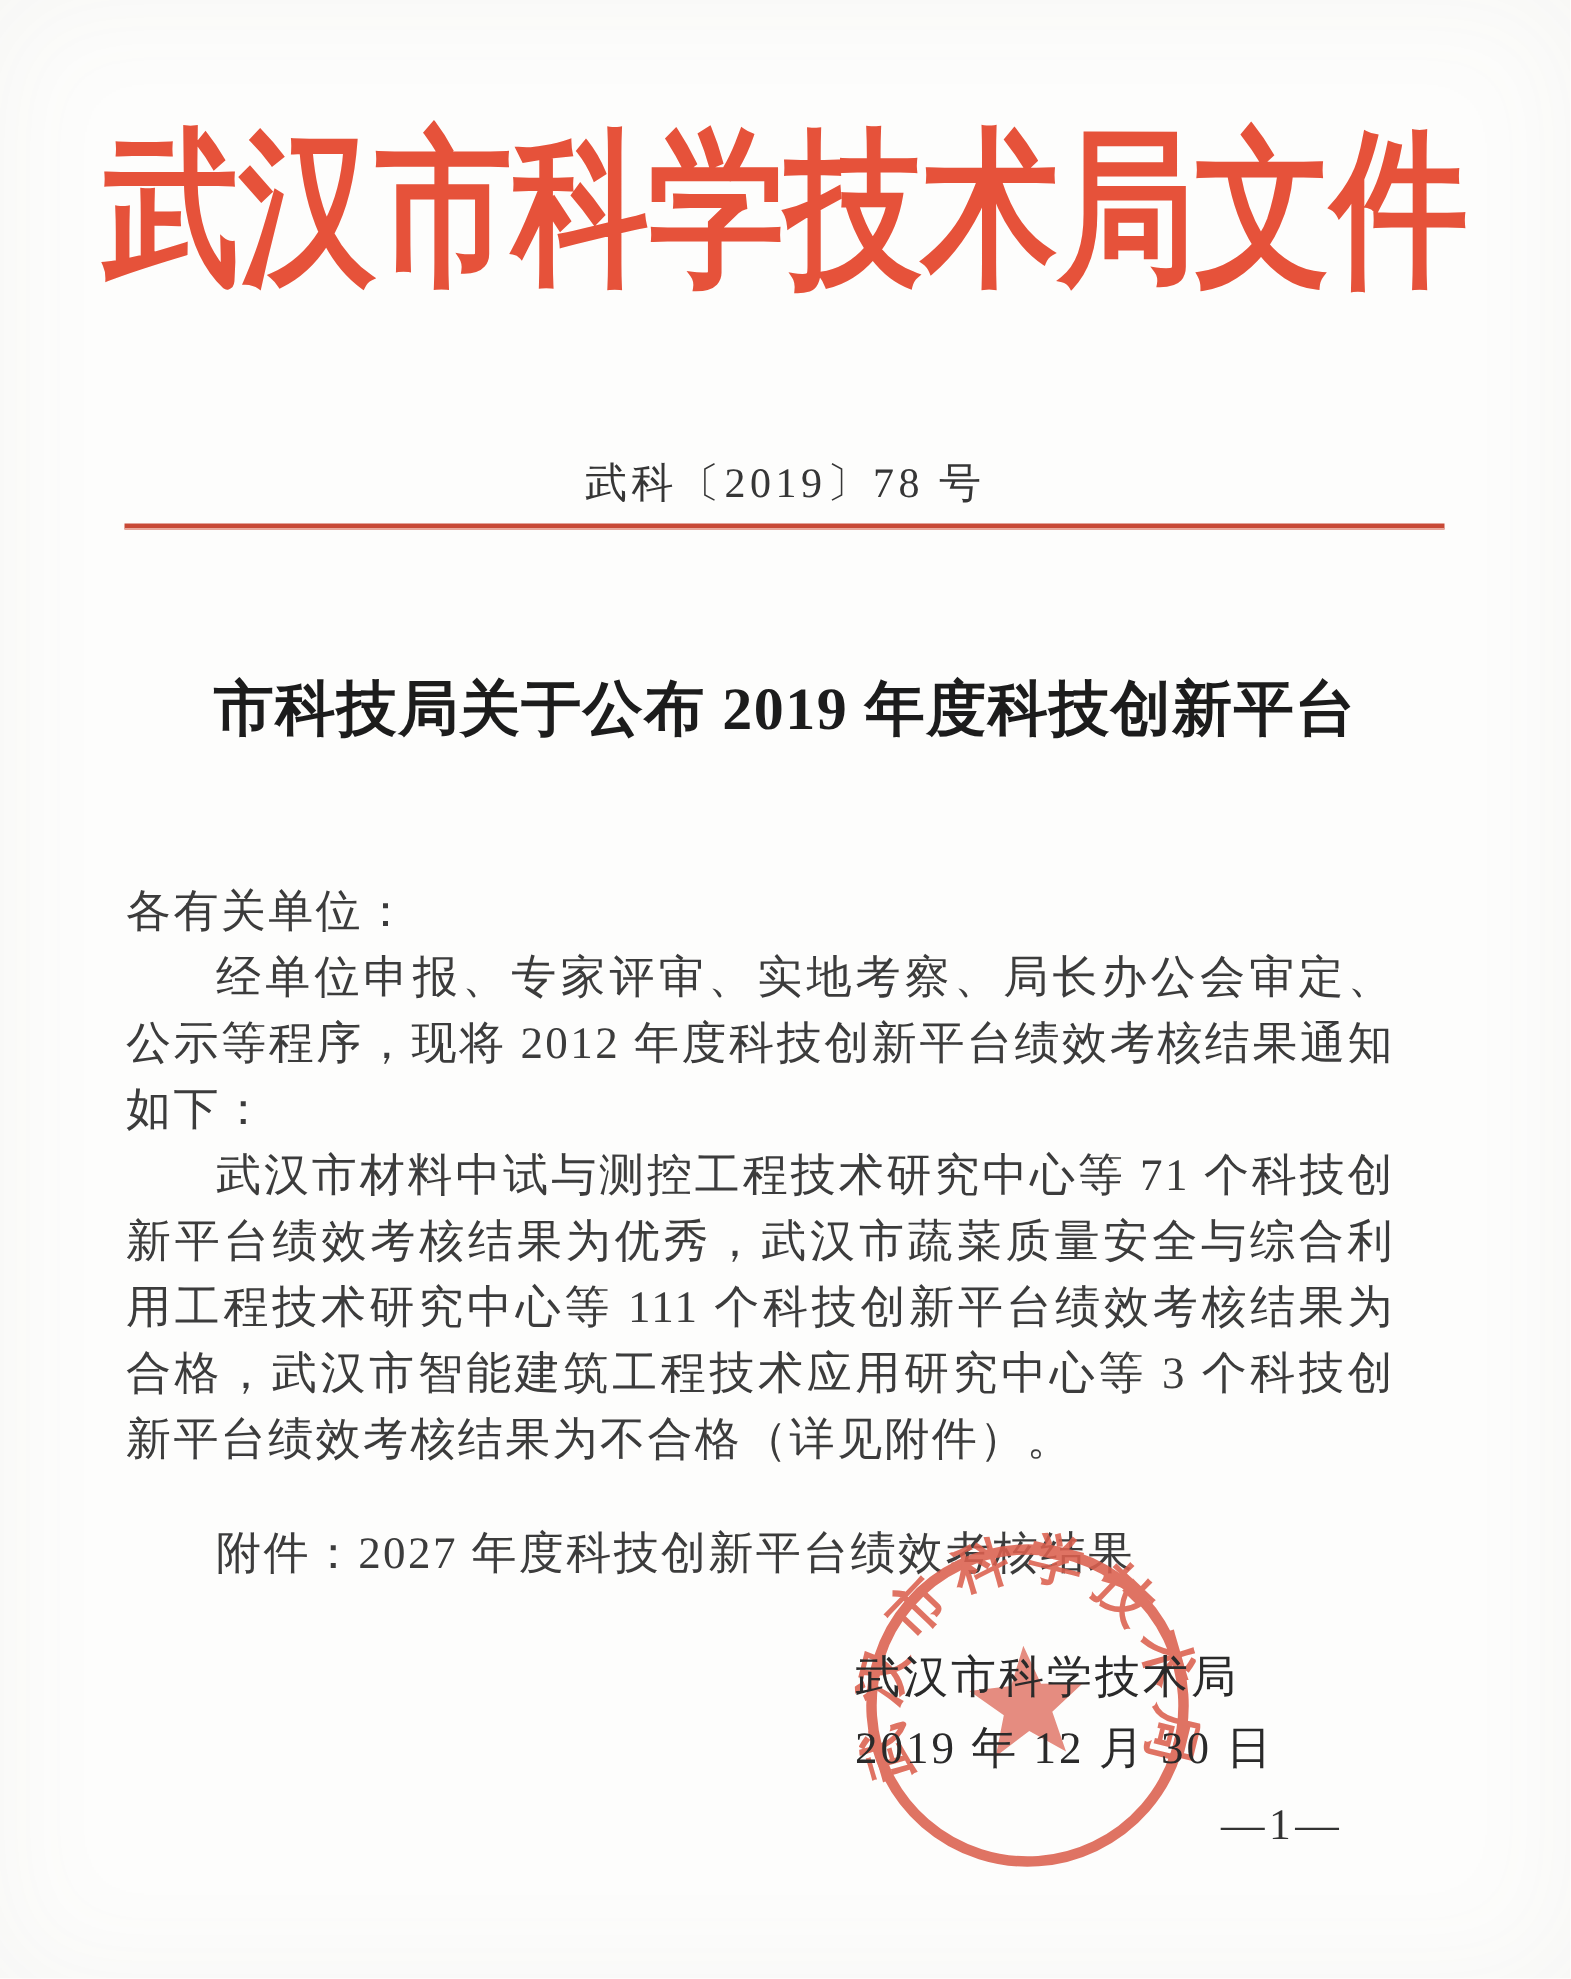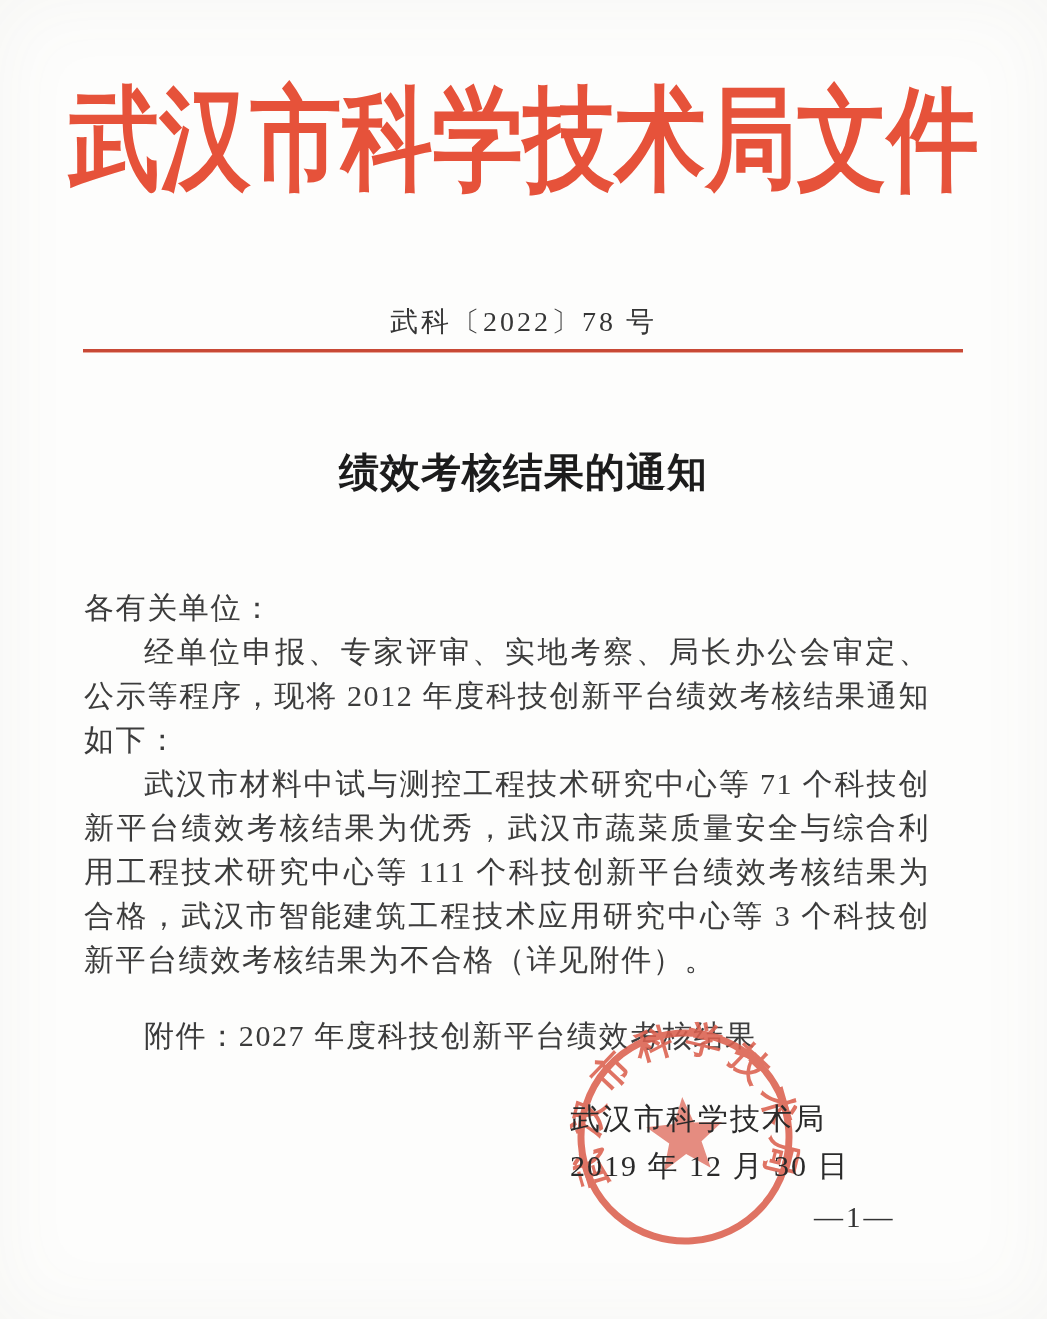--- a/index.html
+++ b/index.html
@@ -68,26 +68,26 @@
     font-size:29px;color:#333333;letter-spacing:3px;
   }
 </style>
 </head>
 <body>
 
 <div class="page">
 
   <div class="header">武汉市科学技术局文件</div>
 
-  <div class="docnum">武科〔2022〕78 号</div>
+  <div class="docnum">武科〔2019〕78 号</div>
 
   <div class="redline"></div>
 
   <h1 class="title">
-    <span class="title-line">绩效考核结果的通知</span>
+    <span class="title-line">市科技局关于公布 2019 年度科技创新平台</span>
   </h1>
 
   <div class="body">
     <p class="salutation">各有关单位：</p>
     <p class="para">经单位申报、专家评审、实地考察、局长办公会审定、公示等程序，现将 2012 年度科技创新平台绩效考核结果通知如下：</p>
     <p class="para">武汉市材料中试与测控工程技术研究中心等 71 个科技创新平台绩效考核结果为优秀，武汉市蔬菜质量安全与综合利用工程技术研究中心等 111 个科技创新平台绩效考核结果为合格，武汉市智能建筑工程技术应用研究中心等 3 个科技创新平台绩效考核结果为不合格（详见附件）。</p>
     <p class="attachment">附件：2027 年度科技创新平台绩效考核结果</p>
   </div>
 
   <svg class="seal" viewBox="0 0 228 228" xmlns="http://www.w3.org/2000/svg">

